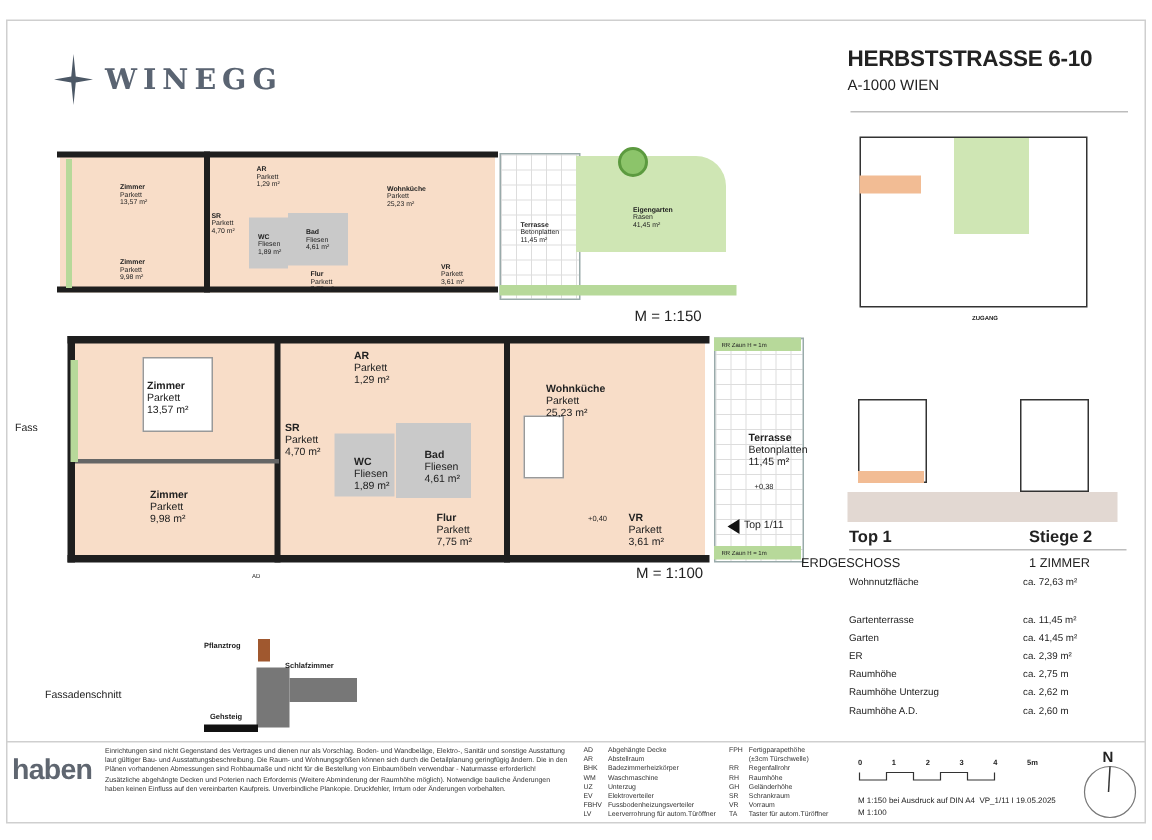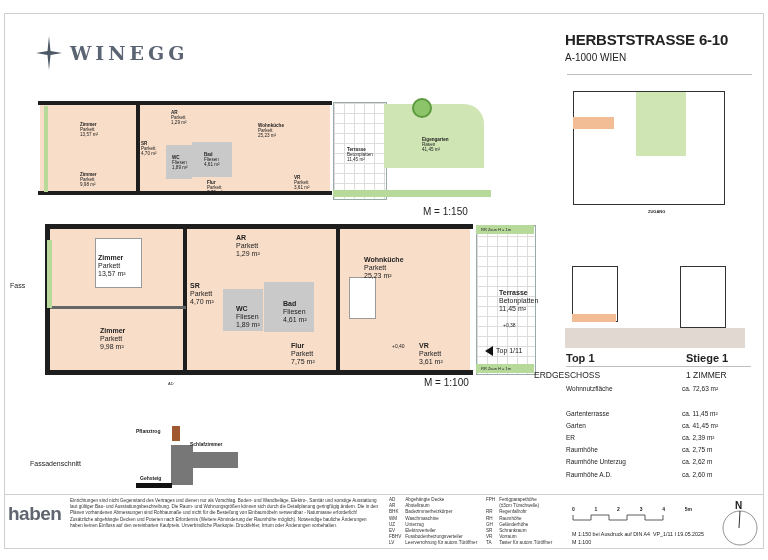--- a/index.html
+++ b/index.html
@@ -134,21 +134,21 @@
 </div>
 
 <div>
   <div class="abs" style="left:565px;top:328px;width:180px;height:20px;background:#e2d8d2;"></div>
   <div class="abs" style="left:572px;top:266px;width:44px;height:54px;border:1px solid #333;background:#fff;"></div>
   <div class="abs" style="left:572px;top:314px;width:44px;height:8px;background:#f2bc94;"></div>
   <div class="abs" style="left:680px;top:266px;width:44px;height:60px;border:1px solid #333;background:#fff;"></div>
 </div>
 
 <div class="info-h" style="left:566px;top:352px;">Top  1</div>
-<div class="info-h" style="left:686px;top:352px;">Stiege 1</div>
+<div class="info-h" style="left:686px;top:352px;">Stiege 2</div>
 <div class="hr" style="left:566px;top:366px;width:185px;"></div>
 <div class="info-s" style="left:534px;top:370px;">ERDGESCHOSS</div>
 <div class="info-s" style="left:686px;top:370px;">1 ZIMMER</div>
 
 <div class="kv" style="top:385px;">
   <span>Wohnnutzfläche</span>
   <span class="v">ca. 72,63 m²</span>
 </div>
 <div class="kv" style="top:410px;">
     <span>Gartenterrasse</span>

